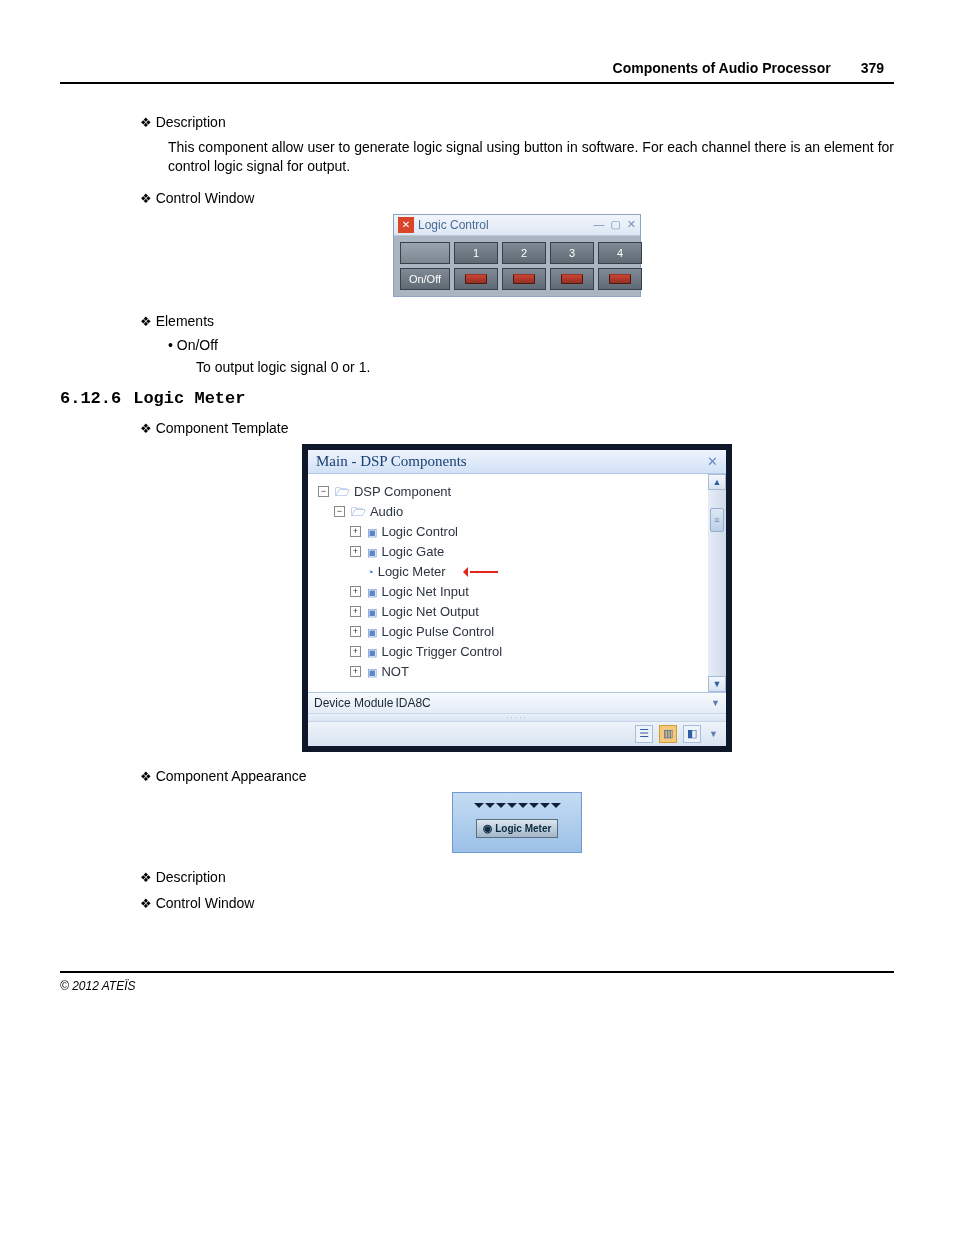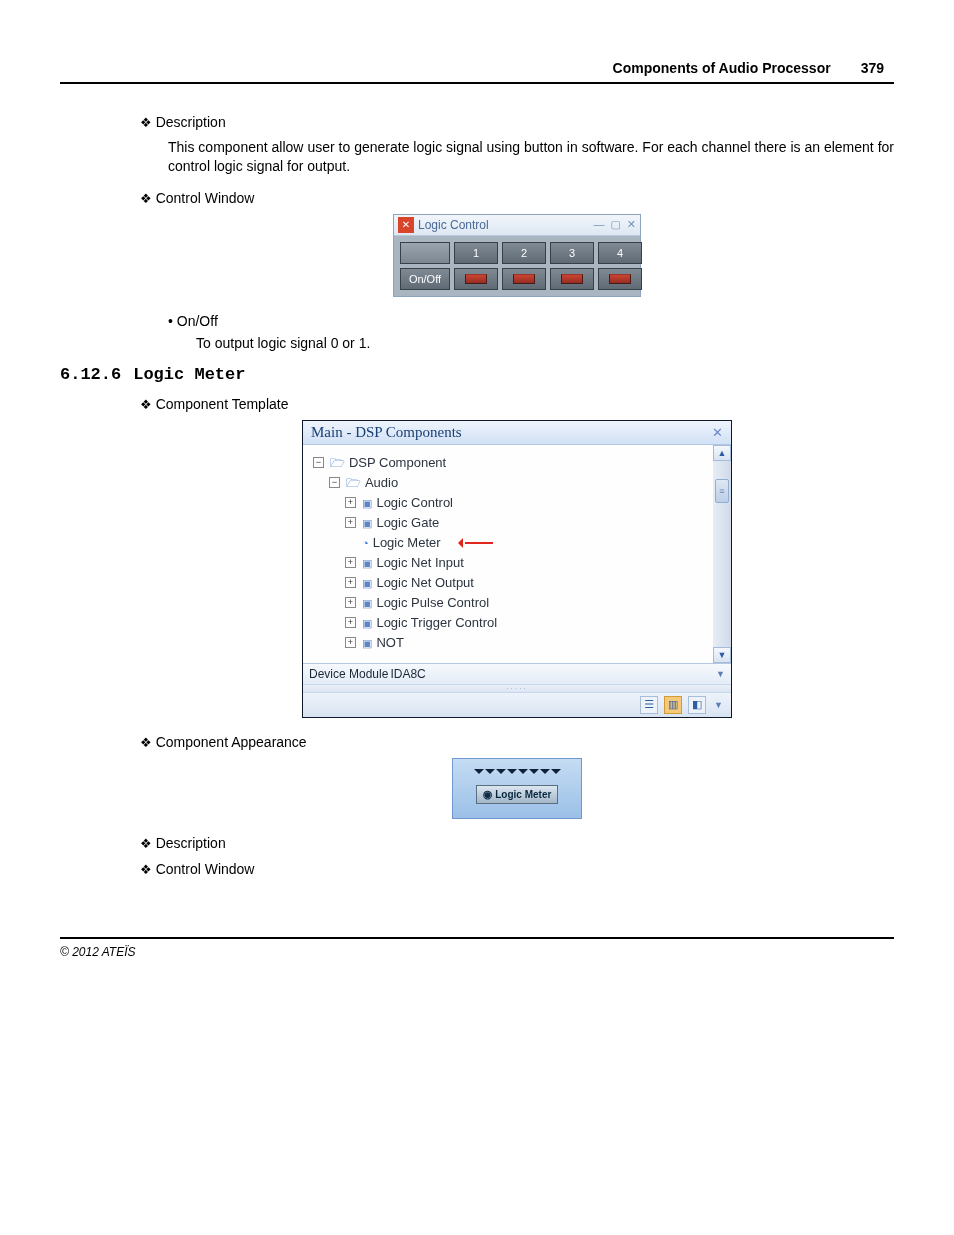--- a/index.html
+++ b/index.html
@@ -107,21 +107,21 @@
   .lc-led{
     width:22px;height:10px;
     background:linear-gradient(#cc4434,#952e22);
     border:1px solid #4a1a14;
     border-top-color:#9a3328;
   }
 
   
   .dsp-window{
     width:430px;
-    border:1px solid #0f172a;
+    border:6px solid #0f172a;
     background:#eaf1fa;
   }
   .dsp-titlebar{
     display:flex;align-items:center;
     background:linear-gradient(#eef4fc,#d2e1f6);
     padding:3px 8px;
     border-bottom:1px solid #b3c6e4;
     color:#1a3f74;
   }
   .dsp-title{flex:1;font-family:Georgia, serif;font-size:15px;}
@@ -289,20 +289,23 @@
           <div class="lc-cell">
               <div class="lc-led"></div>
             </div>
           <div class="lc-cell">
               <div class="lc-led"></div>
             </div>
         </div>
       </div>
     </div>
 
+    <div class="bullet-line">
+      <span class="diamond">❖</span><span>Elements</span>
+    </div>
     <div class="sub-dot">On/Off</div>
     <div class="sub-indent">To output logic signal 0 or 1.</div>
 
     <div class="section-h">
       <span class="section-num">6.12.6</span><span>Logic Meter</span>
     </div>
 
     <div class="bullet-line">
       <span class="diamond">❖</span><span>Component Template</span>
     </div>

